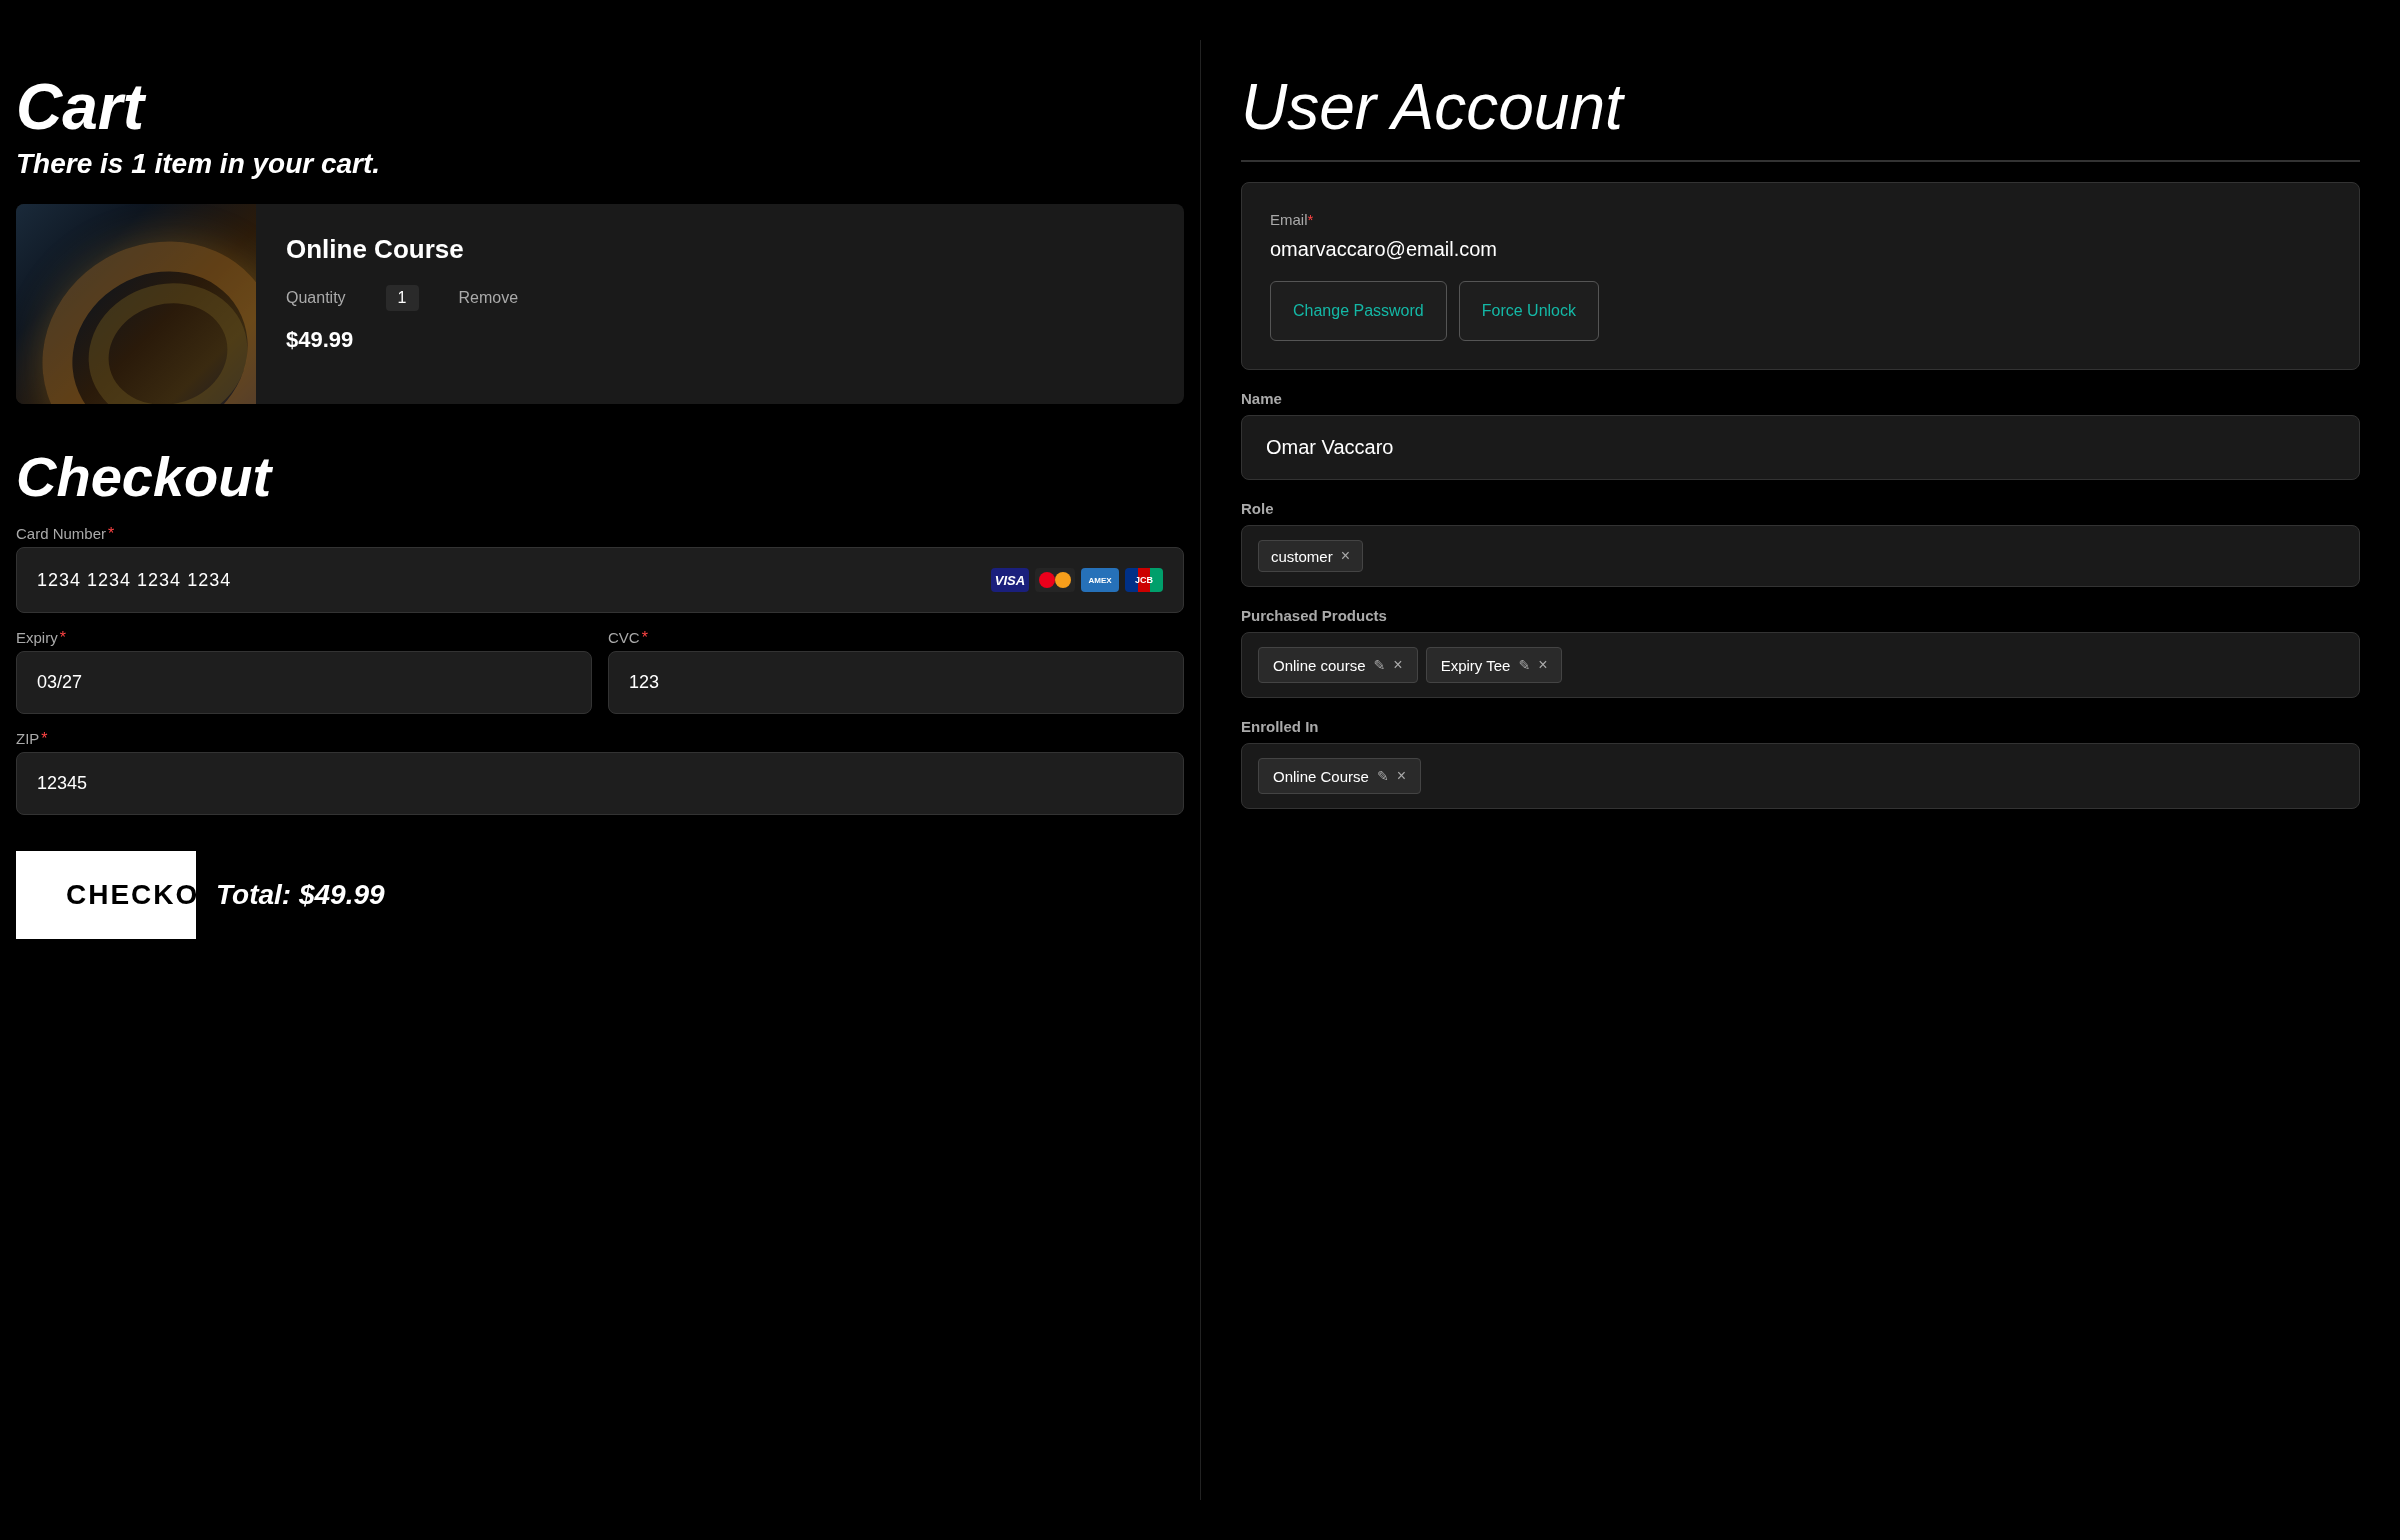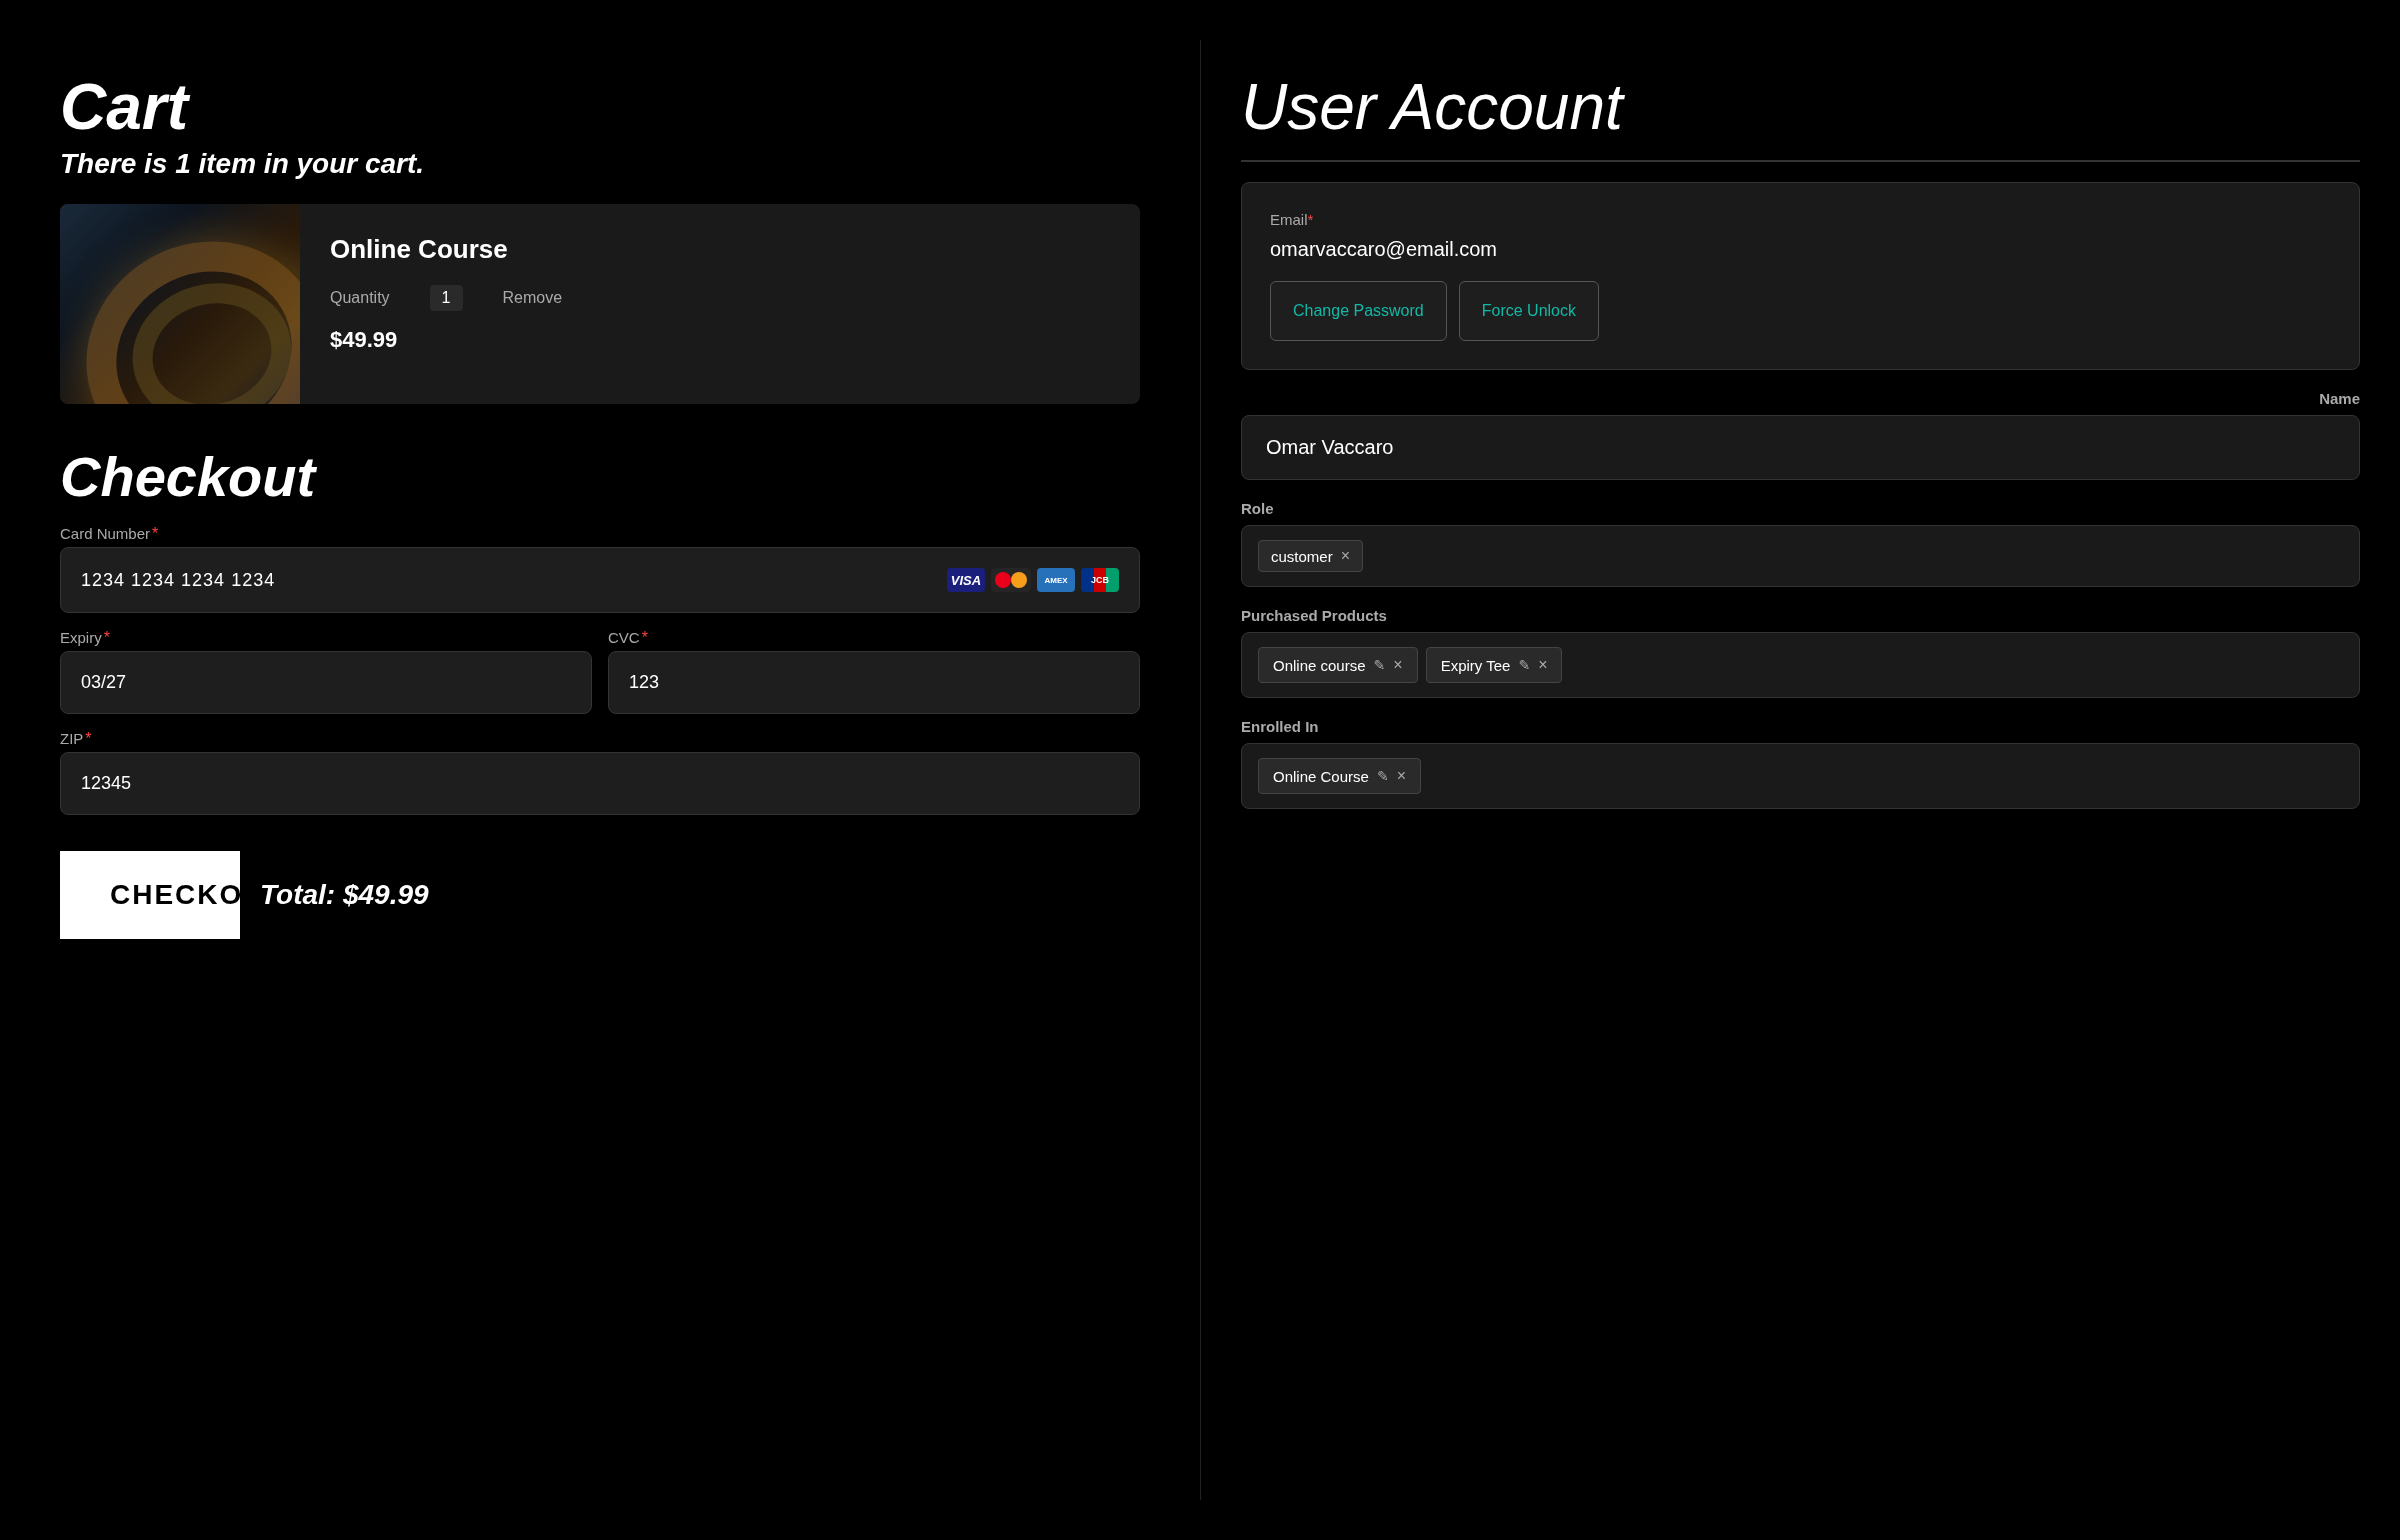--- a/index.html
+++ b/index.html
@@ -7,21 +7,21 @@
       background: #000;
       color: #fff;
       font-family: -apple-system, BlinkMacSystemFont, 'Segoe UI', sans-serif;
       min-height: 1540px;
       display: flex;
       flex-direction: row;
       padding: 40px 0;
     }
     .left-panel {
       width: 50%;
-      padding: 30px 60px;
+      padding: 30px 16px;
     }
     .right-panel {
       width: 50%;
       padding: 30px 40px;
       border-left: 1px solid #222;
     }
 
     
     .section-title {
       font-size: 64px;
@@ -305,21 +305,20 @@
     }
 
     .name-section {
       margin-bottom: 20px;
     }
     .name-label {
       font-size: 15px;
       color: #aaa;
       margin-bottom: 8px;
       font-weight: 600;
-      text-align: right;
     }
     .name-input {
       width: 100%;
       background: #1a1a1a;
       border: 1px solid #333;
       border-radius: 8px;
       color: #fff;
       font-size: 20px;
       padding: 20px 24px;
       outline: none;

